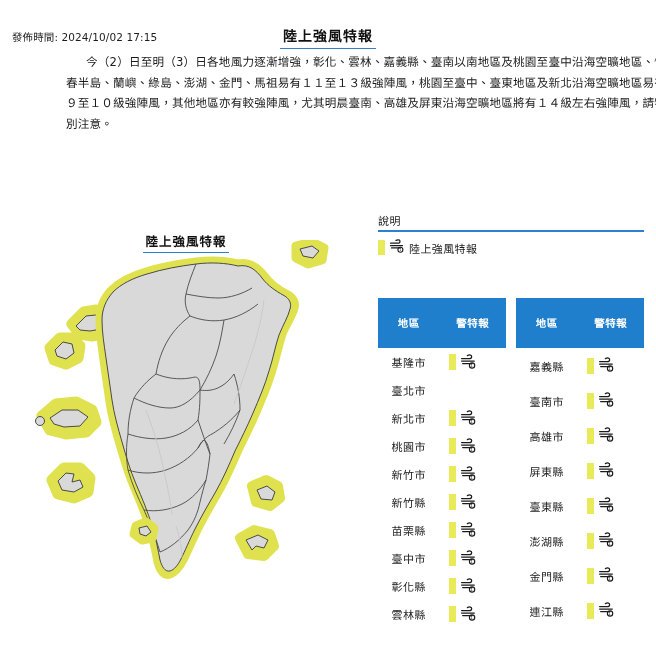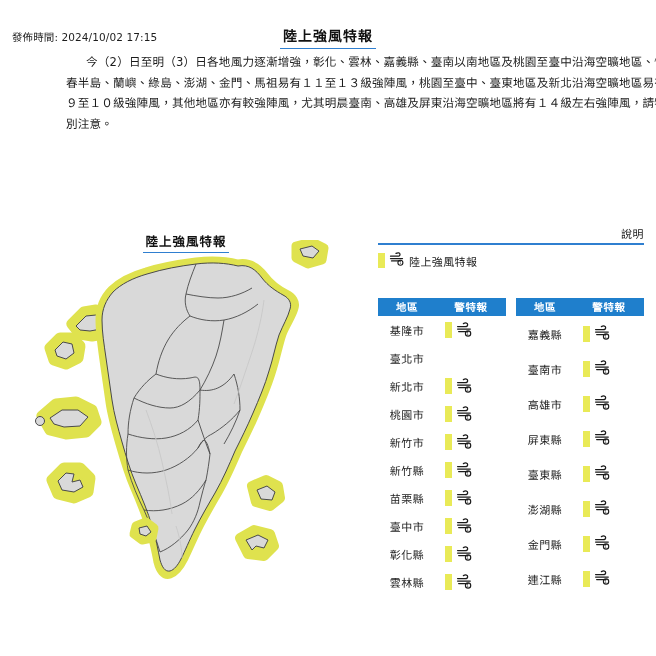--- a/index.html
+++ b/index.html
@@ -44,33 +44,33 @@
   #map-title{
     position:absolute;left:0;top:19px;width:372px;text-align:center;
     font-size:12.5px;font-weight:bold;color:#111;
   }
   #map-title span.t{
     display:inline-block;padding:0 2px 2px 2px;border-bottom:1.4px solid #2f7fd0;
     letter-spacing:1px;
   }
   #map-svg{position:absolute;left:0;top:28px;width:372px;height:400px;}
   
-  #legend{position:absolute;left:378px;top:225px;width:266px;text-align:right;}
+  #legend{position:absolute;left:378px;top:212px;width:266px;}
   #legend-title{font-size:11px;color:#1b1b1b;padding-bottom:2px;letter-spacing:0.5px;}
   #legend-rule{height:1.6px;background:#2f7fd0;width:266px;}
   #legend-row{display:flex;align-items:center;margin-top:7px;height:18px;}
   #legend-row .swatch{width:7px;height:15px;background:#e9ea57;display:inline-block;}
   #legend-row .wicon{margin-left:4px;}
   #legend-row .ltext{font-size:11px;margin-left:3px;color:#1b1b1b;letter-spacing:0.4px;}
   
   #tables{position:absolute;left:378px;top:298px;width:266px;display:flex;gap:10px;}
   .tbl{width:128px;border-collapse:collapse;}
   .tbl th{
     background:#1f7fcc;color:#ffffff;font-size:10.5px;font-weight:bold;
-    height:18px;line-height:18px;letter-spacing:0.6px;padding:0;text-align:center;
+    height:18px;line-height:18px;letter-spacing:0.6px;padding:16px;text-align:center;
   }
   .tbl th.c-area{width:58px;}
   .tbl th.c-warn{width:70px;}
   .tbl td{
     height:28px;font-size:11px;color:#1b1b1b;padding:0;
     vertical-align:middle;letter-spacing:0.5px;
   }
   .tbl td.c-area{text-align:center;}
   .tbl td.c-warn{text-align:left;padding-left:9px;}
   .warn-cell{display:flex;align-items:center;height:22px;}

